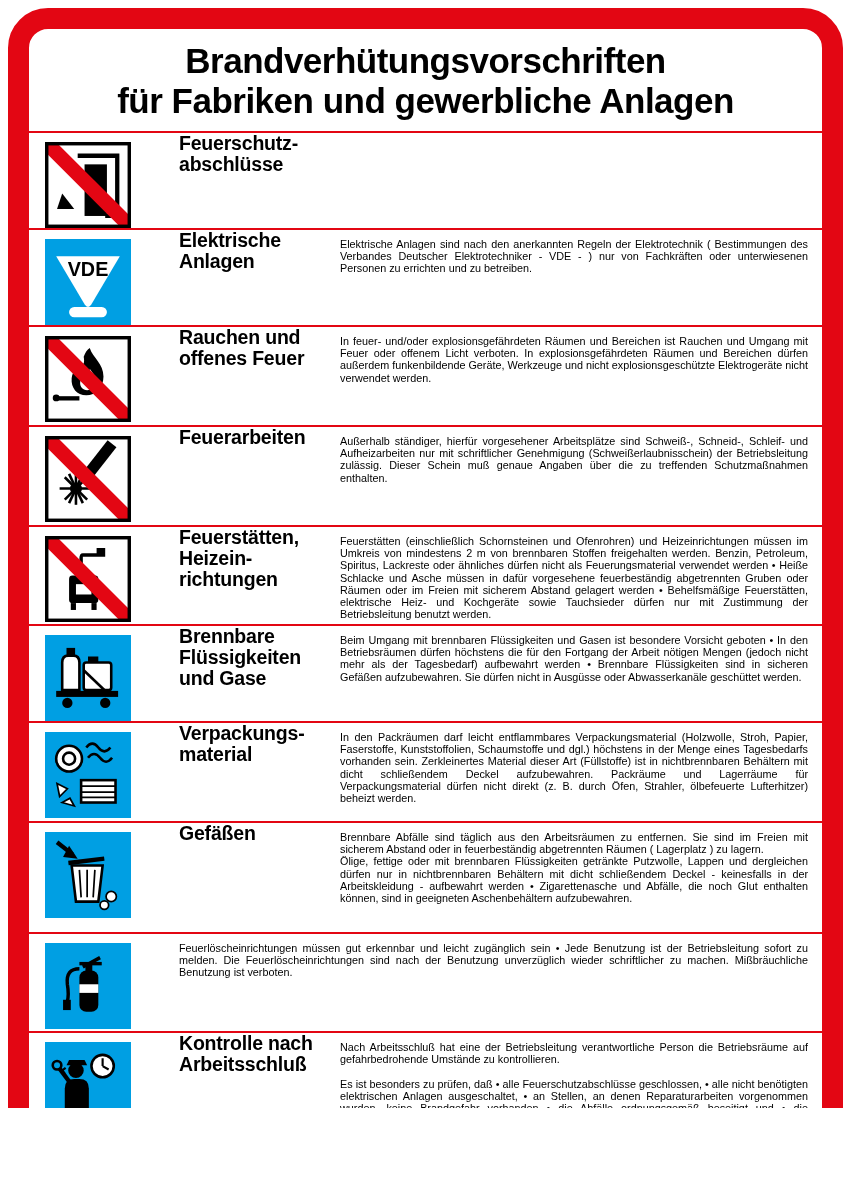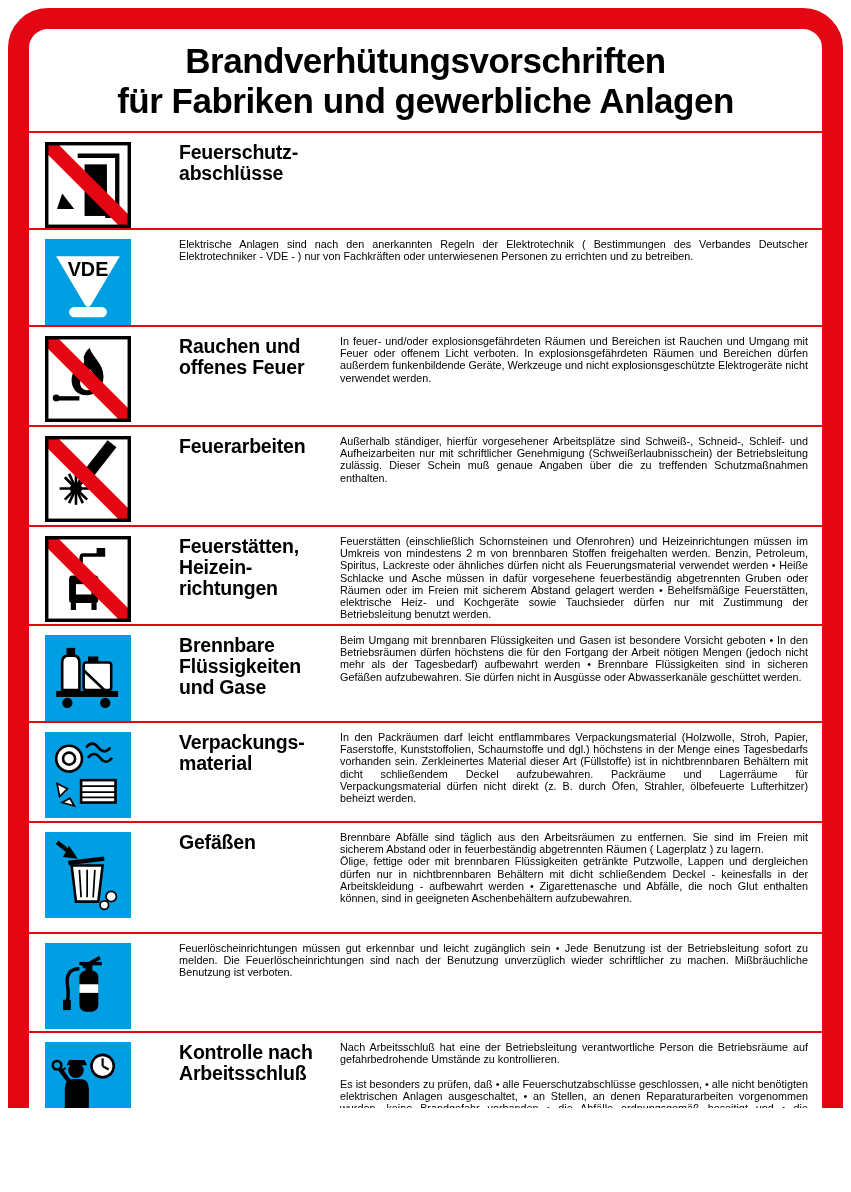--- a/index.html
+++ b/index.html
@@ -21,21 +21,21 @@
   .row:nth-child(3){height:100px}
   .row:nth-child(4){height:100px}
   .row:nth-child(5){height:99px}
   .row:nth-child(6){height:97px}
   .row:nth-child(7){height:100px}
   .row:nth-child(8){height:111px}
   .row:nth-child(9){height:99px}
   .row:nth-child(10){flex:1}
   .icon-cell{width:150px;flex:none;box-sizing:border-box;padding:9px 0 0 16px;}
   .icon{width:86px;height:86px;display:block;}
-  .heading-cell{width:161px;flex:none;box-sizing:border-box;padding-top:9px;font-weight:bold;font-size:19.5px;line-height:21px;white-space:pre-line;letter-spacing:-0.2px;}
+  .heading-cell{width:161px;flex:none;box-sizing:border-box;font-weight:bold;font-size:19.5px;line-height:21px;white-space:pre-line;letter-spacing:-0.2px;}
   .body-cell{flex:1;box-sizing:border-box;padding:8px 14px 0 0;font-size:10.8px;line-height:12.2px;text-align:justify;white-space:pre-line;}
 </style>
 </head>
 <body>
 
 <div class="poster">
   <div class="frame"></div>
   <div class="tab"></div>
 
   <div class="content">
@@ -64,20 +64,22 @@
 
       <div class="row">
         <div class="icon-cell">
           <svg class="icon" viewBox="0 0 100 100">
             <rect width="100" height="100" fill="#009fe3"></rect>
             <path d="M13 20 H87 L54 76 Q50 82 46 76 Z" fill="#fff"></path>
             <text x="50" y="43" font-size="23" font-weight="bold" text-anchor="middle" fill="#000">VDE</text>
             <rect x="28" y="79" width="44" height="12" rx="6" fill="#fff"></rect>
           </svg>
         </div>
+        <div class="heading-cell">Elektrische
+Anlagen</div>
         <div class="body-cell">Elektrische Anlagen sind nach den anerkannten Regeln der Elektrotechnik ( Bestimmungen des Verbandes Deutscher Elektrotechniker - VDE - ) nur von Fachkräften oder unterwiesenen Personen zu errichten und zu betreiben.</div>
       </div>
 
       <div class="row">
         <div class="icon-cell">
           <svg class="icon" viewBox="0 0 100 100">
             <rect x="2" y="2" width="96" height="96" fill="#fff"></rect>
             <path d="M52 14 C56 26 68 32 68 47 C68 60 59 69 48 69 C37 69 30 60 31 49 C32 41 37 37 39 29 C42 35 47 35 45 24 C47 19 49 16 52 14 Z" fill="#000"></path>
             <path d="M49 63 C44 63 40 59 41 53 C42 48 46 46 47 41 C49 45 53 45 52 38 C56 44 60 47 59 54 C58 60 54 63 49 63 Z" fill="#fff"></path>
             <rect x="12" y="70" width="28" height="5" fill="#000"></rect>

